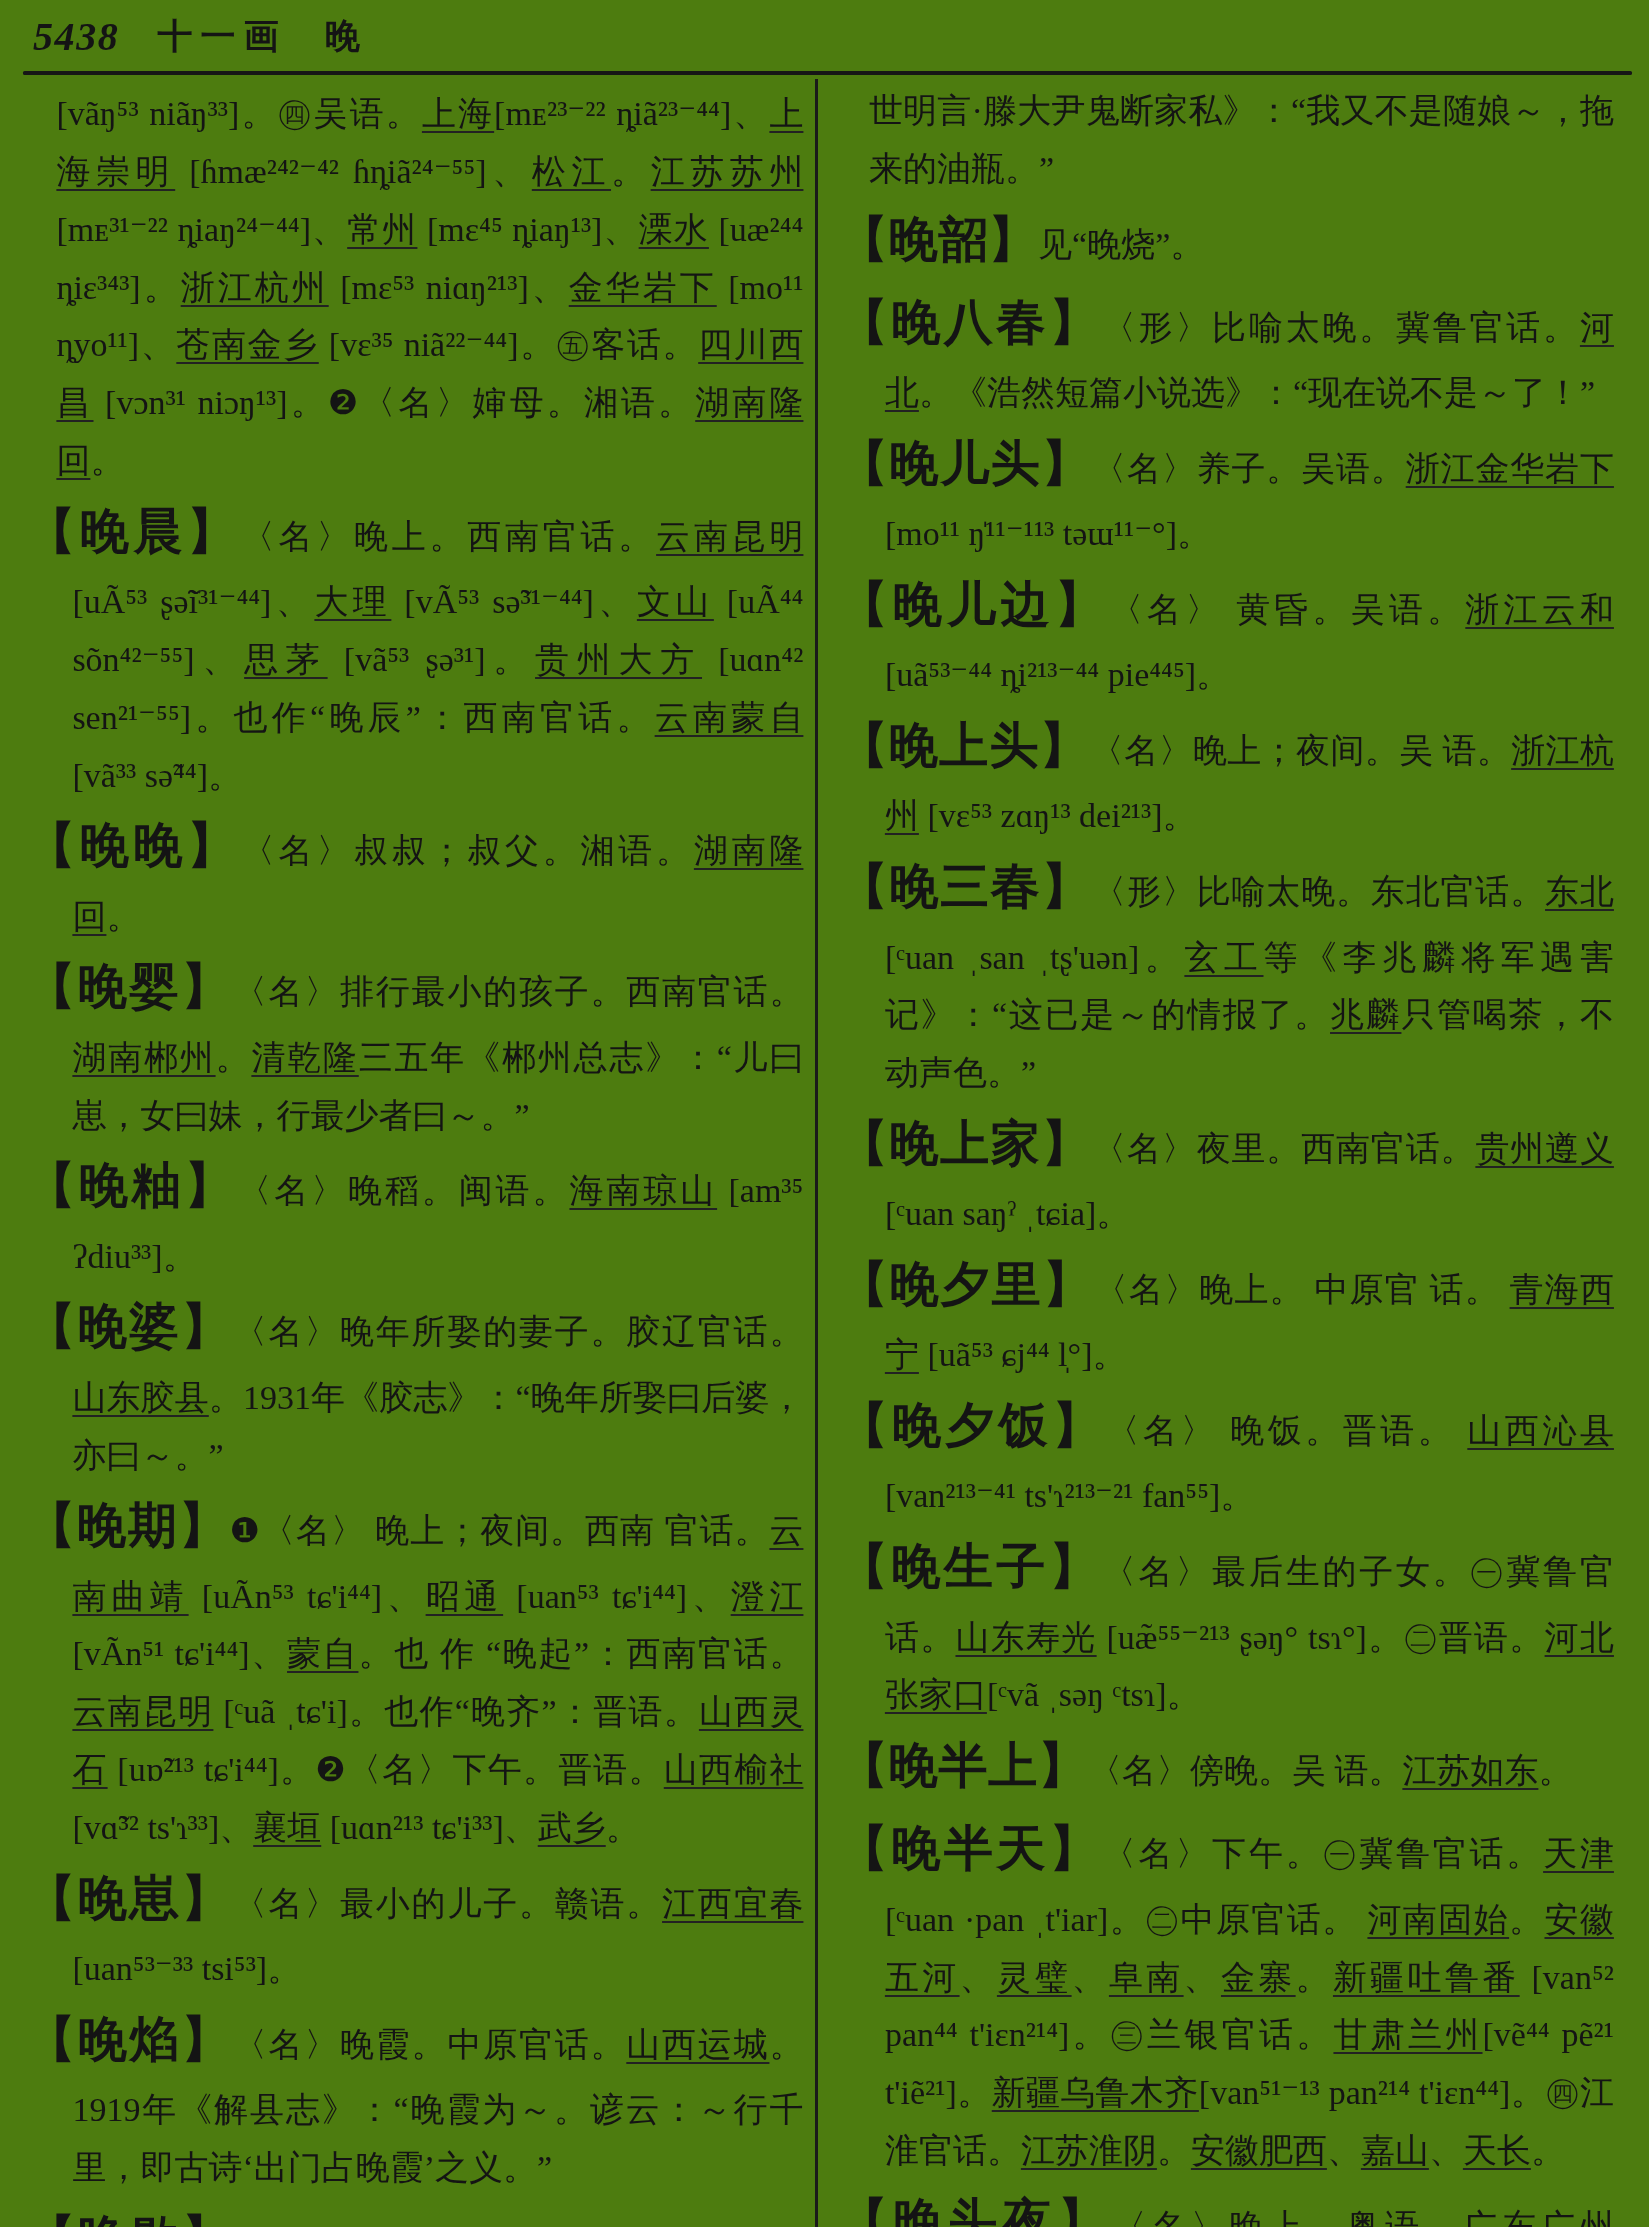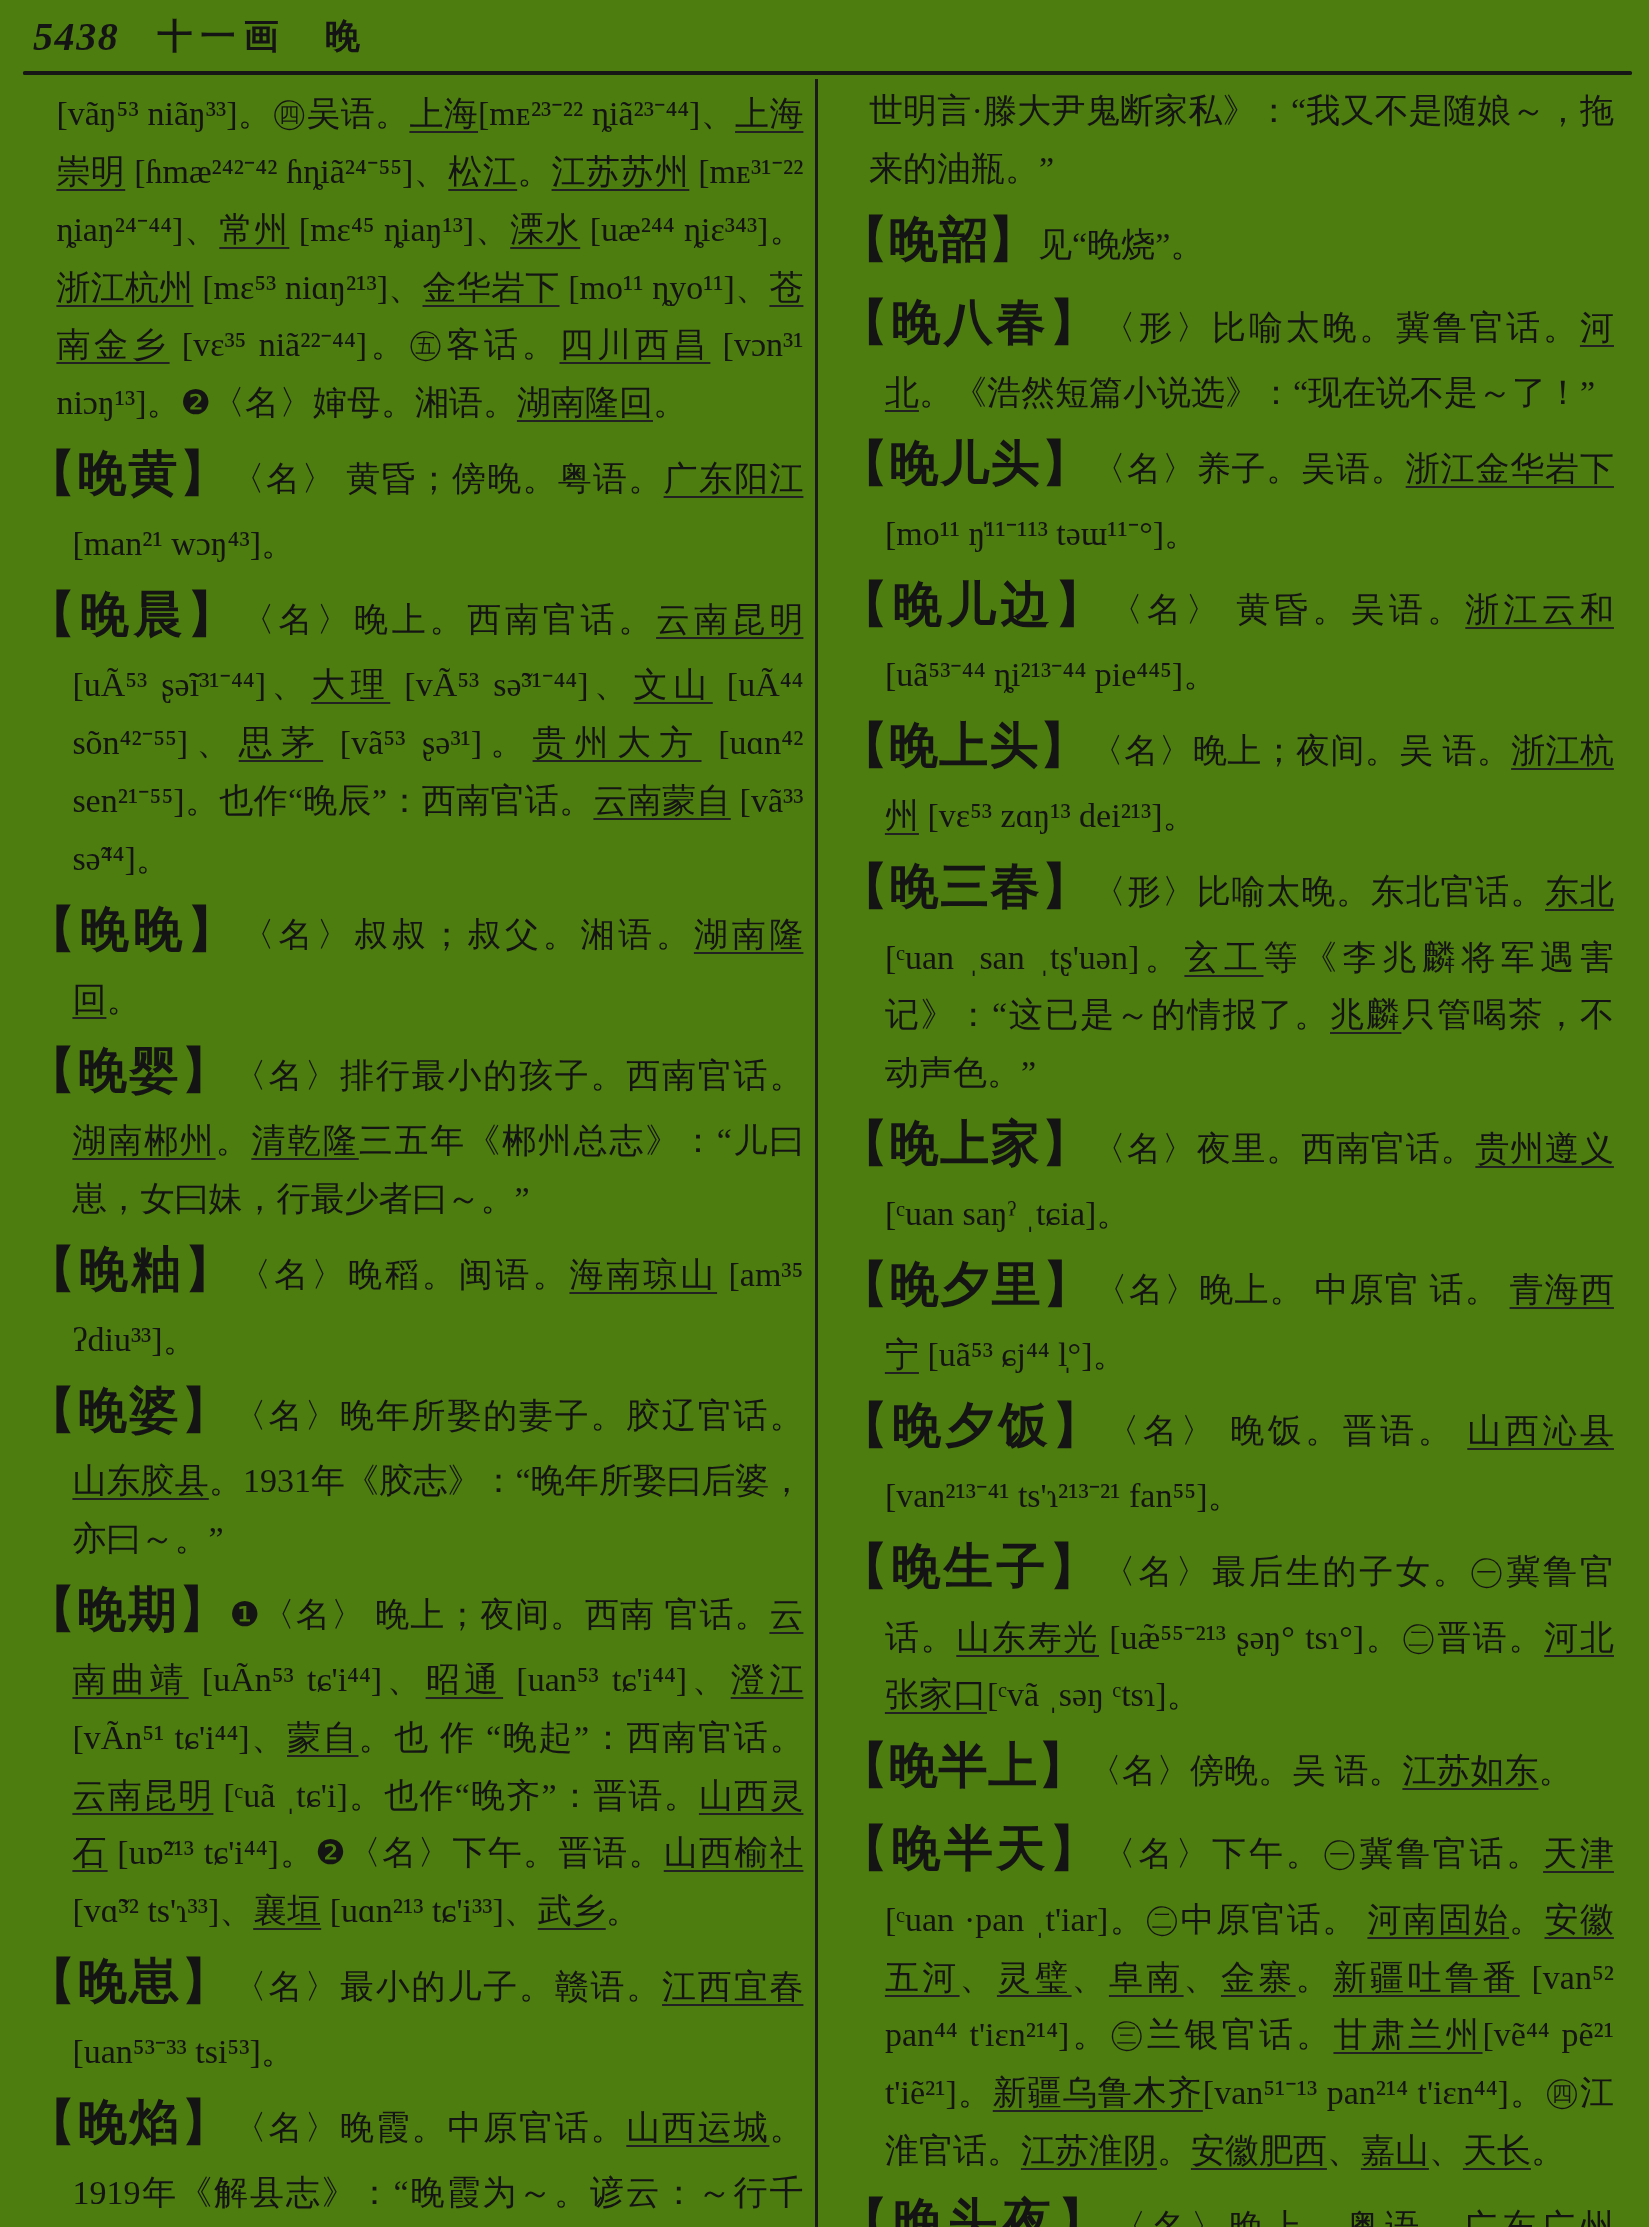--- a/index.html
+++ b/index.html
@@ -31,21 +31,20 @@
     background:#1a1a1a;
   }
   .columns{
     position:absolute;top:82px;left:0;right:0;bottom:0;
     display:flex;
   }
   .col{
     overflow:hidden;
     font-size:34px;line-height:1.70;
     text-align:justify;
-    font-family:Liberation Serif, serif;
   }
   .col.left{width:777px;padding:3.3px 11.5px 0 26.4px;}
   .col.right{width:785px;padding:3.3px 11.5px 0 1012px0;}
   .col.right{padding-left:24px;width:775px;}
   .entry{margin:0;padding-left:46px;text-indent:-46px;}
   .entry.cont{padding-left:30px;text-indent:0;}
   .head{font-weight:bold;font-size:49px;letter-spacing:0.8px;}
   u{text-decoration:underline;text-decoration-thickness:2.1px;text-underline-offset:5.8px;text-decoration-color:#222;}
 </style>
 </head>
@@ -58,21 +57,20 @@
     <span class="stroke-sec">十一画</span>
     <span class="head-char">晚</span>
   </div>
 
   <div class="head-rule"></div>
   <div class="col-divider"></div>
 
   <div class="columns">
     <div class="col left">
         <p class="entry cont"><span>[vãŋ⁵³ niãŋ³³]。㊃吴语。<u>上海</u>[mᴇ²³⁻²² ȵiã²³⁻⁴⁴]、<u>上海崇明</u> [ɦmæ²⁴²⁻⁴² ɦȵiã²⁴⁻⁵⁵]、<u>松江</u>。<u>江苏苏州</u> [mᴇ³¹⁻²² ȵiaŋ²⁴⁻⁴⁴]、<u>常州</u> [mɛ⁴⁵ ȵiaŋ¹³]、<u>溧水</u> [uæ²⁴⁴ ȵiɛ³⁴³]。<u>浙江杭州</u> [mɛ⁵³ niɑŋ²¹³]、<u>金华岩下</u> [mo¹¹ ȵyo¹¹]、<u>苍南金乡</u> [vɛ³⁵ niã²²⁻⁴⁴]。㊄客话。<u>四川西昌</u> [vɔn³¹ niɔŋ¹³]。❷〈名〉婶母。湘语。<u>湖南隆回</u>。</span></p>
-        <p class="entry"><span class="head">【晚黄】</span><span>〈名〉 黄昏；傍晚。粤语。<u>广东阳江</u> [man²¹ wɔŋ⁴³]。</span></p>
         <p class="entry"><span class="head">【晚晨】</span><span>〈名〉晚上。西南官话。<u>云南昆明</u>[uÃ⁵³ ʂə̃ĩ³¹⁻⁴⁴]、<u>大理</u> [vÃ⁵³ sə̃³¹⁻⁴⁴]、<u>文山</u> [uÃ⁴⁴ sõn⁴²⁻⁵⁵]、<u>思茅</u> [vã⁵³ ʂə³¹]。<u>贵州大方</u> [uɑn⁴² sen²¹⁻⁵⁵]。也作“晚辰”：西南官话。<u>云南蒙自</u> [vã³³ sə̃⁴⁴]。</span></p>
         <p class="entry"><span class="head">【晚晚】</span><span>〈名〉叔叔；叔父。湘语。<u>湖南隆回</u>。</span></p>
         <p class="entry"><span class="head">【晚婴】</span><span>〈名〉排行最小的孩子。西南官话。<u>湖南郴州</u>。<u>清乾隆</u>三五年《郴州总志》：“儿曰崽，女曰妹，行最少者曰～。”</span></p>
         <p class="entry"><span class="head">【晚粙】</span><span>〈名〉晚稻。闽语。<u>海南琼山</u> [am³⁵ ʔdiu³³]。</span></p>
         <p class="entry"><span class="head">【晚婆】</span><span>〈名〉晚年所娶的妻子。胶辽官话。<u>山东胶县</u>。1931年《胶志》：“晚年所娶曰后婆，亦曰～。”</span></p>
         <p class="entry"><span class="head">【晚期】</span><span>❶〈名〉 晚上；夜间。西南 官话。<u>云南曲靖</u> [uÃn⁵³ tɕ'i⁴⁴]、<u>昭通</u> [uan⁵³ tɕ'i⁴⁴]、<u>澄江</u> [vÃn⁵¹ tɕ'i⁴⁴]、<u>蒙自</u>。也 作 “晚起”：西南官话。<u>云南昆明</u> [ᶜuã ˌtɕ'i]。也作“晚齐”：晋语。<u>山西灵石</u> [uɒ̃²¹³ tɕ'i⁴⁴]。❷〈名〉下午。晋语。<u>山西榆社</u>[vɑ̃³² ts'ɿ³³]、<u>襄垣</u> [uɑn²¹³ tɕ'i³³]、<u>武乡</u>。</span></p>
         <p class="entry"><span class="head">【晚崽】</span><span>〈名〉最小的儿子。赣语。<u>江西宜春</u> [uan⁵³⁻³³ tsi⁵³]。</span></p>
         <p class="entry"><span class="head">【晚焰】</span><span>〈名〉晚霞。中原官话。<u>山西运城</u>。1919年《解县志》：“晚霞为～。谚云：～行千里，即古诗‘出门占晚霞’之义。”</span></p>
         <p class="entry"><span class="head">【晚歇】</span><span>❶〈动〉 过一会儿。吴语。<u>上海</u> [ɛ³⁴ ɕiɪʔ⁵]。<u>江苏苏州</u>。◇《海上花列传》第十二回：“～去请来末哉！”又第二六回：“倪～再来罢。”❷〈名〉晚上。西南官话。 [uan⁴² ɕie⁵⁵]。</span></p>
       </div>

